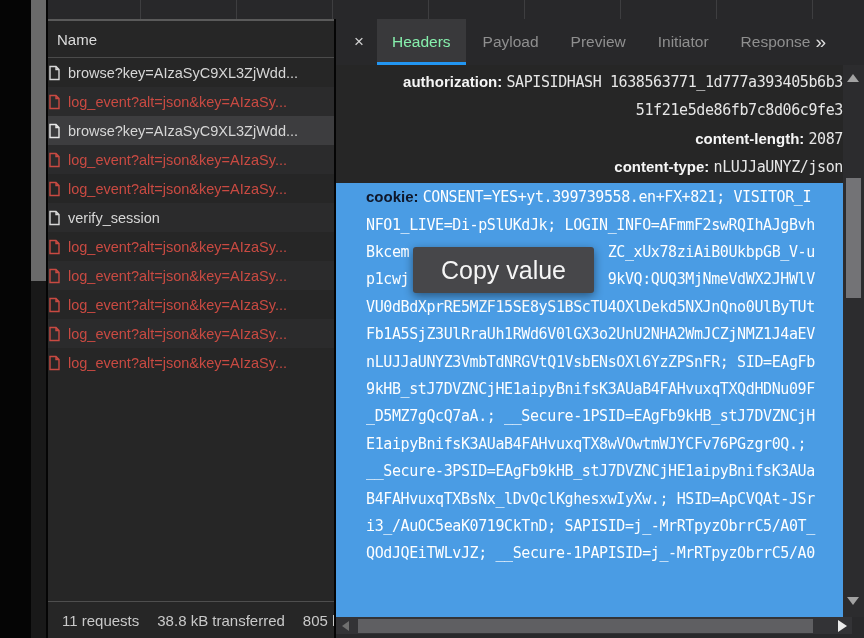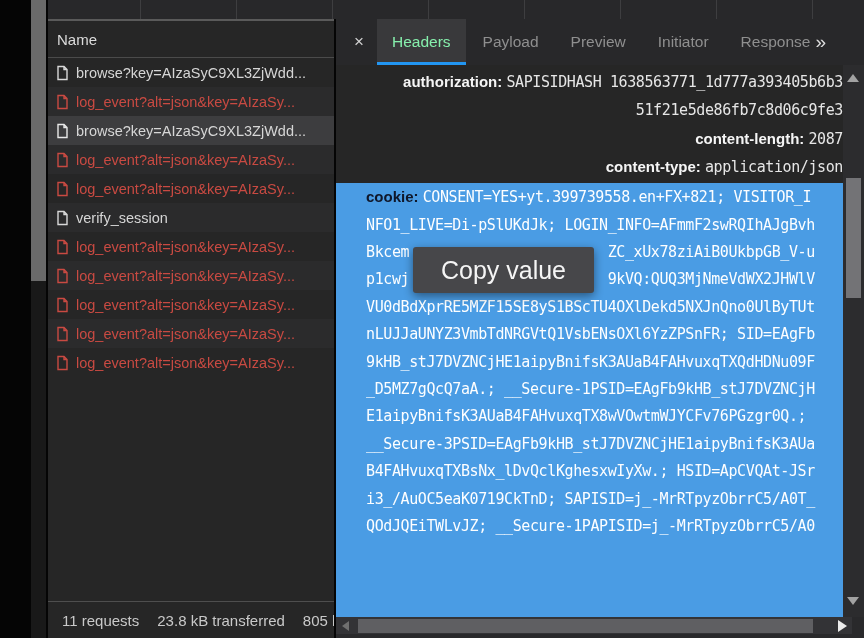--- a/index.html
+++ b/index.html
@@ -20,21 +20,21 @@
   .top-strip-edge-left{position:absolute;left:48px;top:19px;width:286px;height:2px;background:#5a5a5a;}
   .top-strip-edge-right{position:absolute;left:336px;top:19px;width:528px;height:1px;background:#141414;}
 
   
   .network-panel{position:absolute;left:48px;top:21px;width:286px;height:617px;background:#262626;}
   .name-header{
     height:36px;border-bottom:1px solid #4b4b4b;display:flex;align-items:center;
     padding-left:9px;color:#dcdcdc;font-size:15px;
   }
   .req-list{position:absolute;top:37px;left:0;right:0;}
-  .req-row{height:29px;display:flex;align-items:center;padding-left:8px;background:#262626;overflow:hidden;}
+  .req-row{height:29px;display:flex;align-items:center;padding-left:0;background:#262626;overflow:hidden;}
   .req-row.even{background:#2b2b2c;}
   .req-row.selected{background:#3d3d3f;}
   .req-row .doc-icon{flex:0 0 auto;margin-right:7px;}
   .req-label{font-size:14.5px;color:#d6d6d6;white-space:nowrap;}
   .req-row.error .req-label{color:var(--error-red,#c94a42);}
   .summary-bar{
     position:absolute;left:0;right:0;bottom:0;height:36px;border-top:1px solid #4e4e4e;
     background:#262626;display:flex;align-items:center;gap:18px;padding-left:14px;
     color:#c9c9c9;font-size:15px;white-space:nowrap;overflow:hidden;
   }
@@ -161,21 +161,21 @@
     </div>
     <div class="req-row error">
       <svg class="doc-icon" width="13" height="16" viewBox="0 0 13 16">
           <path d="M2 1.5 H8 L11 4.5 V14.5 H2 Z M8 1.5 V4.5 H11" fill="none" stroke="#c94a42" stroke-width="1.4"></path>
         </svg>
       <span class="req-label">log_event?alt=json&amp;key=AIzaSy...</span>
     </div>
   </div>
   <div class="summary-bar">
     <span>11 requests</span>
-    <span>23.8 kB transferred</span>
+    <span>38.8 kB transferred</span>
     <span>805 kB</span>
   </div>
 </div>
 
 <div class="details-pane">
   <div class="tabs-bar">
     <div class="close-btn">
       <span>×</span>
     </div>
     <div class="tab active">
@@ -196,28 +196,29 @@
     </div>
     <div class="overflow-tabs">
       <span>»</span>
     </div>
   </div>
 
   <div class="pane-content">
     <div class="hline"><span class="hname">authorization: </span><span>SAPISIDHASH 1638563771_1d777a393405b6b3</span></div>
     <div class="hline"><span>51f21e5de86fb7c8d06c9fe3</span></div>
     <div class="hline"><span class="hname">content-length: </span><span>2087</span></div>
-    <div class="hline"><span class="hname">content-type: </span><span>application/json</span></div>
+    <div class="hline"><span class="hname">content-type: </span><span>nLUJJaUNYZ/json</span></div>
 
     <div class="cookie-block">
       <div class="cookie-line"><span class="hname">cookie: </span><span>CONSENT=YES+yt.399739558.en+FX+821; VISITOR_I</span></div>
       <div class="cookie-line">NFO1_LIVE=Di-pSlUKdJk; LOGIN_INFO=AFmmF2swRQIhAJgBvh</div>
       <div class="cookie-line">Bkcem                       ZC_xUx78ziAiB0UkbpGB_V-u</div>
       <div class="cookie-line">p1cwj                       9kVQ:QUQ3MjNmeVdWX2JHWlV</div>
       <div class="cookie-line">VU0dBdXprRE5MZF15SE8yS1BScTU4OXlDekd5NXJnQno0UlByTUt</div>
+      <div class="cookie-line">Fb1A5SjZ3UlRraUh1RWd6V0lGX3o2UnU2NHA2WmJCZjNMZ1J4aEV</div>
       <div class="cookie-line">nLUJJaUNYZ3VmbTdNRGVtQ1VsbENsOXl6YzZPSnFR; SID=EAgFb</div>
       <div class="cookie-line">9kHB_stJ7DVZNCjHE1aipyBnifsK3AUaB4FAHvuxqTXQdHDNu09F</div>
       <div class="cookie-line">_D5MZ7gQcQ7aA.; __Secure-1PSID=EAgFb9kHB_stJ7DVZNCjH</div>
       <div class="cookie-line">E1aipyBnifsK3AUaB4FAHvuxqTX8wVOwtmWJYCFv76PGzgr0Q.;</div>
       <div class="cookie-line">__Secure-3PSID=EAgFb9kHB_stJ7DVZNCjHE1aipyBnifsK3AUa</div>
       <div class="cookie-line">B4FAHvuxqTXBsNx_lDvQclKghesxwIyXw.; HSID=ApCVQAt-JSr</div>
       <div class="cookie-line">i3_/AuOC5eaK0719CkTnD; SAPISID=j_-MrRTpyzObrrC5/A0T_</div>
       <div class="cookie-line">QOdJQEiTWLvJZ; __Secure-1PAPISID=j_-MrRTpyzObrrC5/A0</div>
     </div>
   </div>

